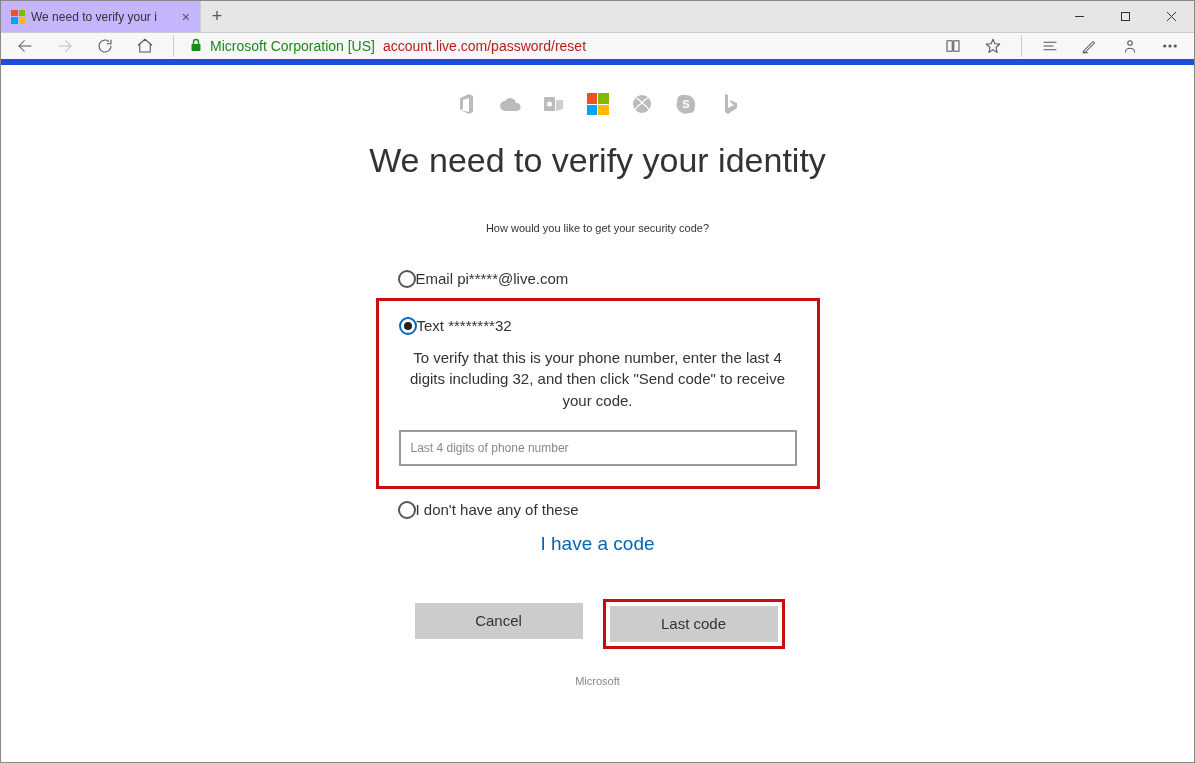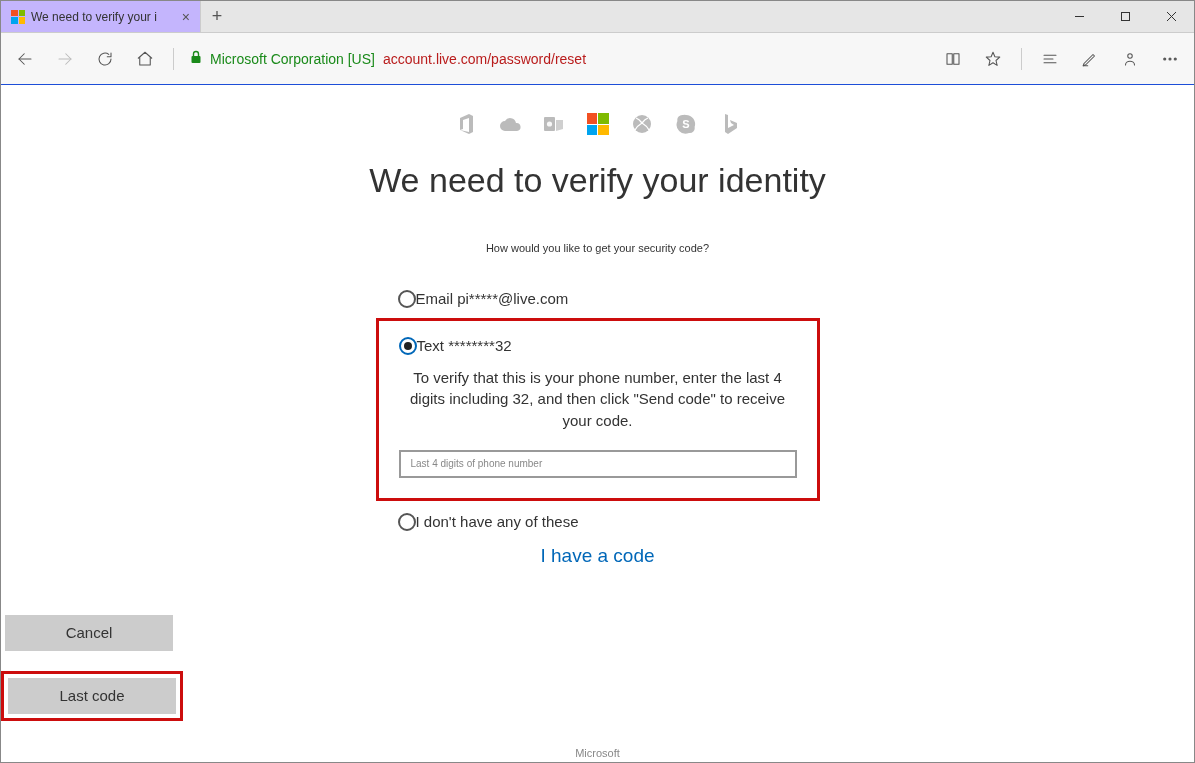--- a/index.html
+++ b/index.html
@@ -13,21 +13,21 @@
   .tab-favicon span:nth-child(3){background:#00a4ef;} .tab-favicon span:nth-child(4){background:#ffb900;}
   .tab-title { font-size: 12px; color: #333; white-space: nowrap; overflow: hidden; text-overflow: clip; flex: 1; }
   .tab-close { font-size: 14px; color: #555; margin-left: 4px; cursor: pointer; }
   .newtab { width: 32px; display: flex; align-items: center; justify-content: center; color: #555; font-size: 18px; cursor: pointer; }
   .titlebar-spacer { flex: 1; }
   .win-controls { display: flex; }
   .win-btn { width: 46px; display: flex; align-items: center; justify-content: center; color: #333; cursor: pointer; }
   .win-btn svg { width: 11px; height: 11px; stroke: #333; fill: none; stroke-width: 1; }
 
   
-  .toolbar { display: flex; align-items: center; height: 52px; background: #f7f7f7; border-bottom: 1px solid #1d4ed8; padding: 0 8px; gap: 8px; }
+  .toolbar { display: flex; align-items: center; height: 32px; background: #f7f7f7; border-bottom: 6px solid #1d4ed8; padding: 0 8px; gap: 8px; }
   .tool-btn { width: 32px; height: 32px; display: flex; align-items: center; justify-content: center; color: #555; cursor: pointer; }
   .tool-btn svg { width: 18px; height: 18px; stroke: #555; fill: none; stroke-width: 1.4; stroke-linecap: round; stroke-linejoin: round; }
   .tool-btn.disabled svg { stroke: #bbb; }
   .tool-sep { width: 1px; height: 22px; background: #ccc; margin: 0 4px; }
   .addr { flex: 1; display: flex; align-items: center; gap: 8px; font-size: 14px; padding-left: 4px; }
   .lock-icon svg { width: 12px; height: 14px; fill: #1a8a1a; }
   .cert-text { color: #1a8a1a; }
   .url-text { color: #b91c1c; }
   .rt-btn { width: 32px; height: 32px; display: flex; align-items: center; justify-content: center; color: #555; cursor: pointer; }
   .rt-btn svg { width: 18px; height: 18px; stroke: #555; fill: none; stroke-width: 1.4; stroke-linecap: round; stroke-linejoin: round; }
@@ -45,27 +45,27 @@
   .subhead { font-size: 11px; color: #333; margin-bottom: 36px; }
 
   .options { max-width: 400px; margin: 0 auto; text-align: left; }
   .radio-row { display: flex; align-items: center; margin: 10px 0; font-size: 15px; color: #333; cursor: pointer; }
   .radio { width: 18px; height: 18px; border: 2px solid #555; border-radius: 50%; display: inline-flex; align-items: center; justify-content: center; flex: none; }
   .radio.sel { border-color: #0067b8; }
   .radio.sel::after { content: ""; width: 8px; height: 8px; background: #222; border-radius: 50%; }
 
   .highlight-box { border: 3px solid #cc0d0d; padding: 16px 20px 20px; margin: 8px -22px 12px -22px; }
   .verify-text { font-size: 15px; color: #333; text-align: center; line-height: 1.45; margin: 12px 0 18px; }
-  .phone-input { width: 100%; height: 28px; border: 2px solid #999; padding: 0 10px; font-size: 10px; outline: none; }
+  .phone-input { width: 100%; height: 36px; border: 2px solid #999; padding: 0 10px; font-size: 12px; outline: none; }
   .phone-input::placeholder { color: #888; }
 
   .link-row { text-align: center; margin-top: 14px; }
   .link-row a { color: #0067b8; text-decoration: none; font-size: 19px; cursor: pointer; }
 
-  .btn-row { display: flex; justify-content: center; gap: 16px; margin-top: 44px; align-items: flex-start; flex-direction: column;}
+  .btn-row { display: flex; justify-content: center; gap: 16px; margin-top: 44px; align-items: flex-start;}
   .btn { width: 168px; height: 36px; background: #ccc; border: none; font-size: 15px; color: #333; cursor: pointer; display:flex; align-items:center; justify-content:center;}
   .btn-wrap { padding: 4px; }
   .btn-wrap.hl { border: 3px solid #cc0d0d; padding: 4px; }
 
   .footer-brand { text-align: center; color: #888; font-size: 11px; margin-top: 26px; font-family: "Segoe UI", sans-serif; }
 </style>
 </head>
 <body>
 
 <div class="titlebar">

